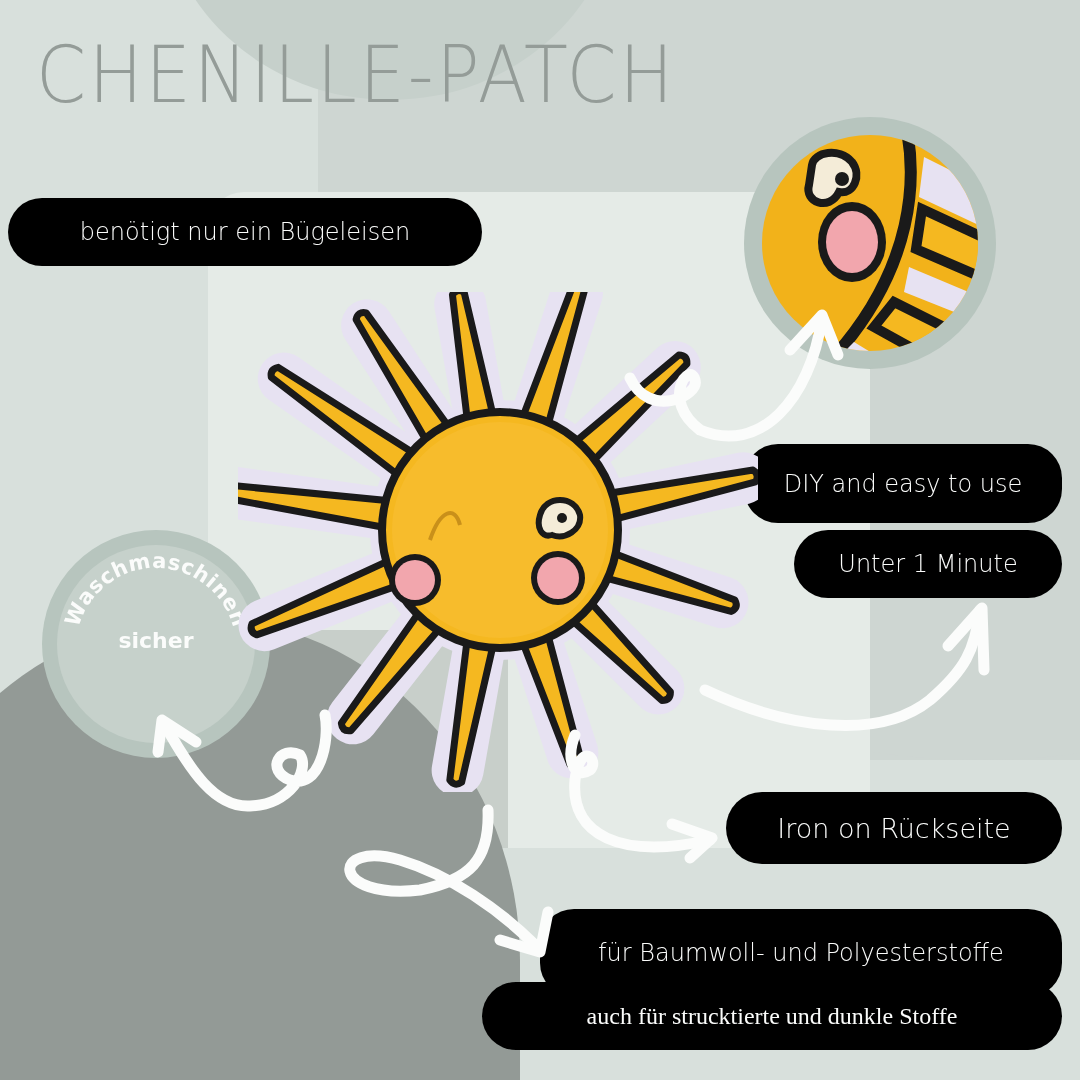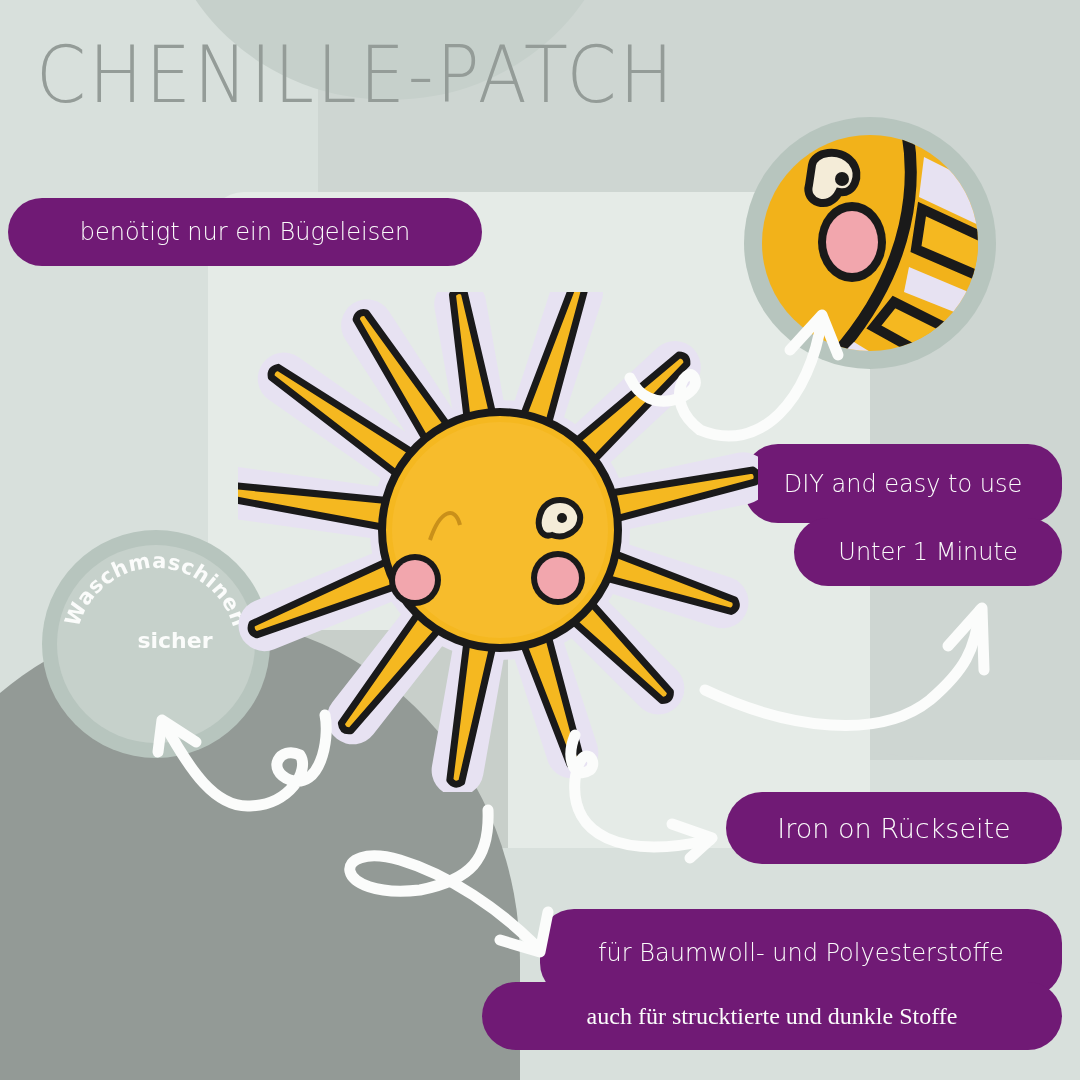--- a/index.html
+++ b/index.html
@@ -19,39 +19,39 @@
 
     .title {
       left: 36px; top: 30px; margin: 0;
       font-family: "DejaVu Sans", sans-serif; font-weight: 200;
       font-size: 78px; letter-spacing: 3px; color: #949c98;
       transform: scaleX(0.92); transform-origin: left top;
       -webkit-text-stroke: 0;
       font-stretch: condensed;
     }
     .pill {
-      position: absolute; background: #701a75; color: #fbfcfb;
+      position: absolute; background: #000000; color: #fbfcfb;
       border-radius: 34px; display: flex; align-items: center; justify-content: center;
       font-family: "DejaVu Sans", sans-serif; font-weight: 300; white-space: nowrap;
       font-size: 24px;
     }
     .pill span { display: block; }
 
     .badge {
       position: absolute; left: 42px; top: 530px; width: 228px; height: 228px;
       border-radius: 50%; background: #b7c5be;
     }
     .badge-inner {
       position: absolute; left: 15px; top: 15px; width: 198px; height: 198px;
       border-radius: 50%; background: #c6d1cb;
     }
     .badge svg { position: absolute; left: 0; top: 0; }
     .badge-sub {
       position: absolute; left: 0; top: 98px; width: 228px; text-align: center;
-      color: #fbfcfb; font-family: "DejaVu Sans", sans-serif; font-weight: bold; font-size: 22px; margin-left: 19px;
+      color: #fbfcfb; font-family: "DejaVu Sans", sans-serif; font-weight: bold; font-size: 22px;
     }
 
     .zoom-circle {
       position: absolute; left: 744px; top: 117px; width: 252px; height: 252px;
       border-radius: 50%; background: #b7c5be; overflow: hidden;
     }
     .zoom-circle svg { position: absolute; left: 0; top: 0; }
 
     .sun { position: absolute; left: 238px; top: 292px; }
     .arrows { position: absolute; left: 0; top: 0; pointer-events: none; }
@@ -68,21 +68,21 @@
 <div class="layer bg-dark-blob"></div>
 
 <h1 class="layer title">CHENILLE-PATCH</h1>
 
 <div class="pill" style="left:8px;top:198px;width:474px;height:68px;">
   <span>benötigt nur ein Bügeleisen</span>
 </div>
 <div class="pill" style="left:744px;top:444px;width:318px;height:79px;">
   <span>DIY and easy to use</span>
 </div>
-<div class="pill" style="left:794px;top:518px;width:268px;height:68px;">
+<div class="pill" style="left:794px;top:530px;width:268px;height:68px;">
   <span>Unter 1 Minute</span>
 </div>
 <div class="pill" style="left:726px;top:792px;width:336px;height:72px;border-radius:44px;font-size:27px;">
   <span>Iron on Rückseite</span>
 </div>
 <div class="pill" style="left:540px;top:909px;width:522px;height:88px;">
   <span>für Baumwoll- und Polyesterstoffe</span>
 </div>
 <div class="pill" style="left:482px;top:982px;width:580px;height:68px;font-family:Liberation Serif, serif;">
   <span>auch für strucktierte und dunkle Stoffe</span>

